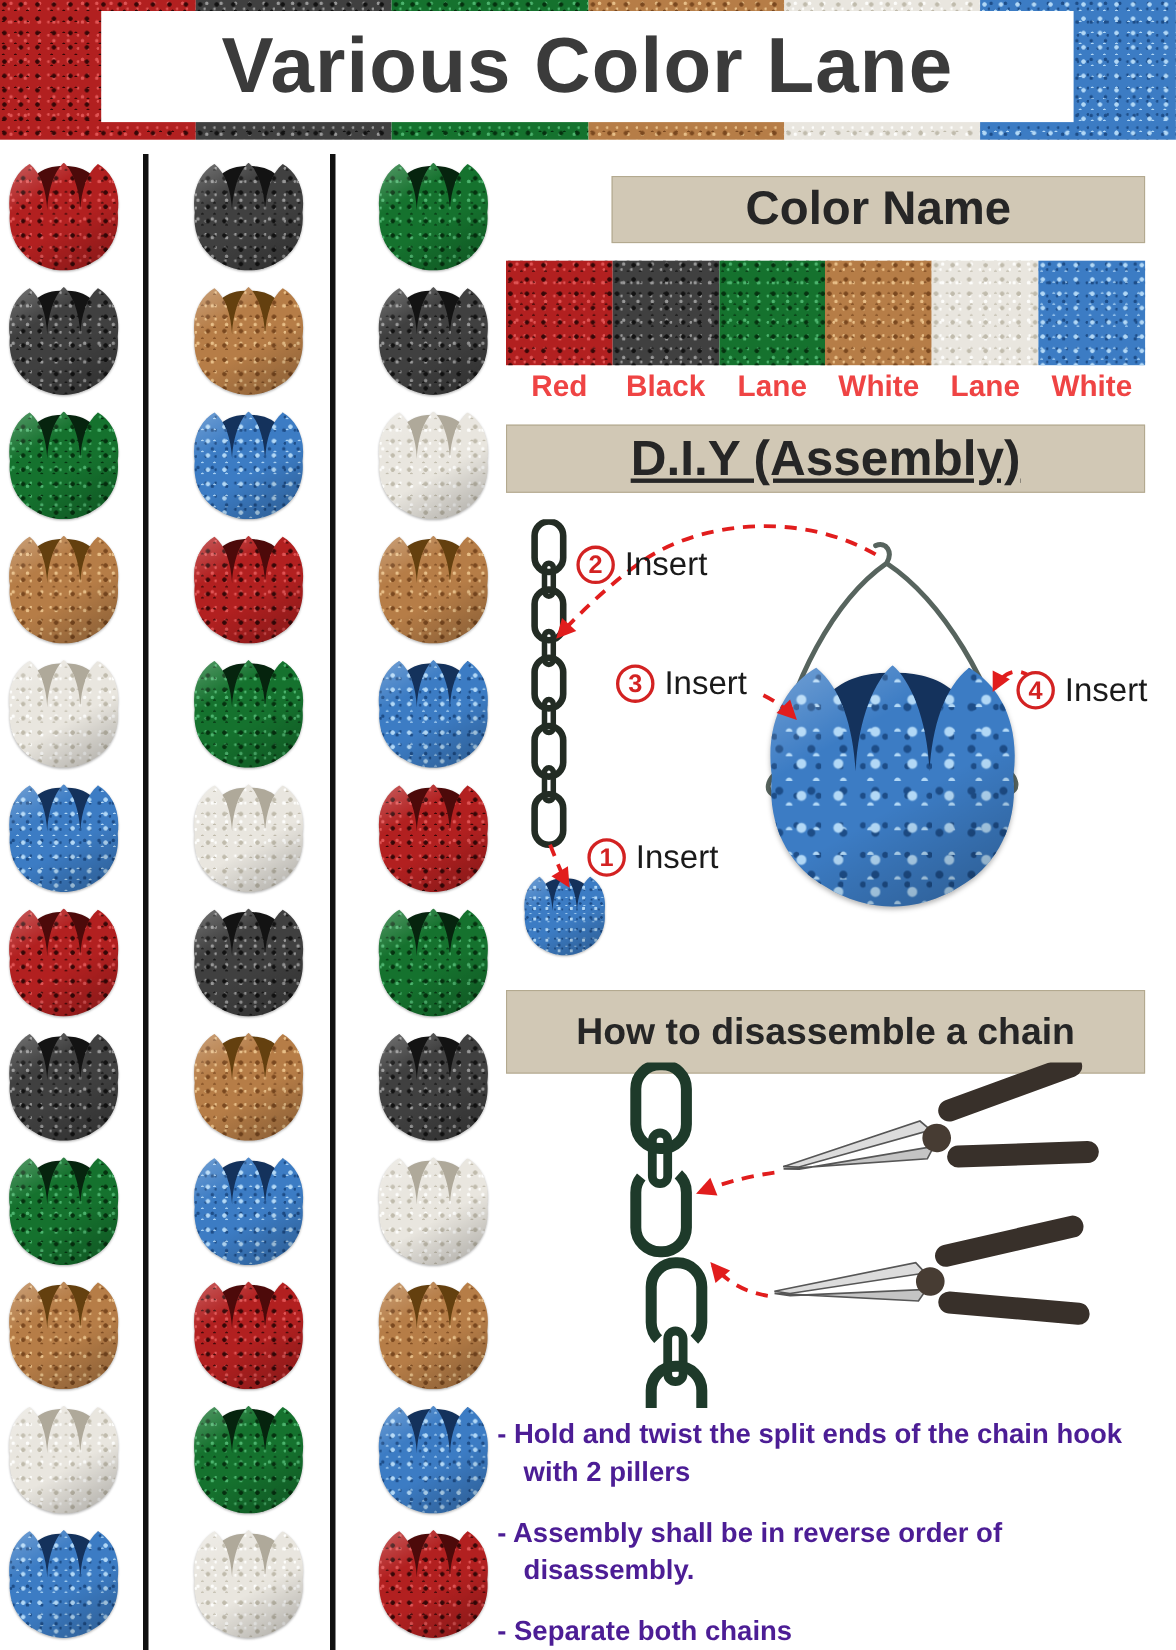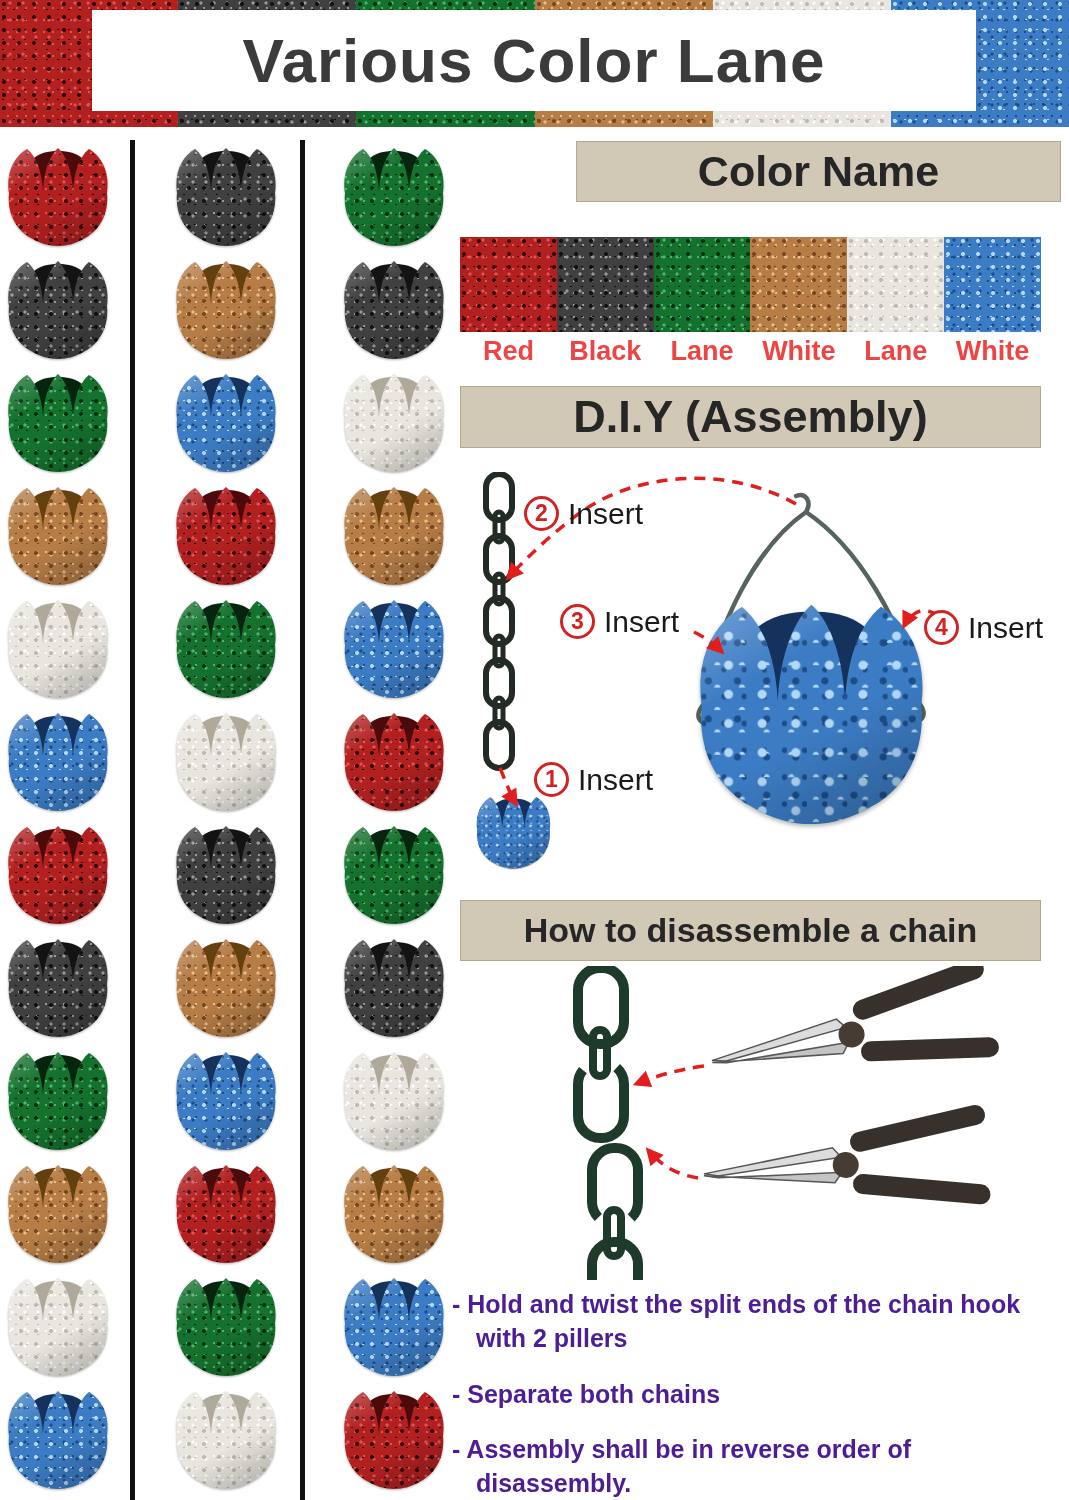--- a/index.html
+++ b/index.html
@@ -21,43 +21,43 @@
   .c-gold  { --base:#b67d47; --spk:#7a481f; --spk2:#e8bf88; --dark:#64400f; }
   .c-white { --base:#e9e6df; --spk:#c0bbac; --spk2:#fdfdfb; --dark:#afa99a; }
   .c-blue  { --base:#3c7cc4; --spk:#b2d8f6; --spk2:#1d4d88; --dark:#14325c; }
 
   
   .banner { position:absolute; left:0; top:0; width:1069px; height:127px; }
   .banner-strip { display:flex; width:100%; height:100%; }
   .tile { flex:1; }
   .title-box { position:absolute; left:92px; top:10px; width:884px; height:101px; background:#ffffff;
                display:flex; align-items:center; justify-content:center; }
-  .title { font-size:62px; font-weight:bold; color:#3b3b3b; letter-spacing:1px; white-space:nowrap; }
+  .title { font-size:71px; font-weight:bold; color:#3b3b3b; letter-spacing:1px; white-space:nowrap; }
 
   
   .divider { position:absolute; top:140px; width:5px; height:1360px; background:#101010; }
   .d1 { left:130px; } .d2 { left:300px; }
   .cup-col { position:absolute; top:145px; width:112px; }
   .col0 { left:2px; } .col1 { left:170px; } .col2 { left:338px; }
   .cup { position:relative; width:112px; height:104px; margin-bottom:9px;
          filter:drop-shadow(0 1px 1px rgba(0,0,0,.30)); }
   .cup-back { position:absolute; inset:0; background:var(--dark);
     clip-path:path("M 16 52 C 20 14 36 6 56 6 C 76 6 92 14 96 52 Z"); }
   .cup-body { position:absolute; inset:0;
     clip-path:path("M 7 48 C 4 26 13 11 25 4 C 35 12 40 28 41 46 C 42 24 49 9 56 3 C 63 9 70 24 71 46 C 72 28 77 12 87 4 C 99 11 108 26 105 48 C 107 68 98 85 83 93 C 75 98 65 101 56 101 C 47 101 37 98 29 93 C 14 85 5 68 7 48 Z"); }
   .cup-shade { position:absolute; inset:0;
     clip-path:path("M 7 48 C 4 26 13 11 25 4 C 35 12 40 28 41 46 C 42 24 49 9 56 3 C 63 9 70 24 71 46 C 72 28 77 12 87 4 C 99 11 108 26 105 48 C 107 68 98 85 83 93 C 75 98 65 101 56 101 C 47 101 37 98 29 93 C 14 85 5 68 7 48 Z");
     background:linear-gradient(150deg, rgba(255,255,255,.32) 0%, rgba(255,255,255,0) 32%, rgba(0,0,0,0) 55%, rgba(0,0,0,.30) 100%); }
 
   
   .section-header { position:absolute; background:#d1c8b5; border:1px solid #b3a98f;
     display:flex; align-items:center; justify-content:center; font-weight:bold; color:#262626; }
-  .h-colorname { left:556px; top:141px; width:485px; height:61px; font-size:43px;margin-left:20px; }
-  .h-diy { left:460px; top:386px; width:581px; height:62px; font-size:45px; }
-  .h-dis { left:460px; top:900px; width:581px; height:61px; font-size:34px; }
+  .h-colorname { left:556px; top:160px; width:485px; height:61px; font-size:43px; }
+  .h-diy { left:460px; top:386px; width:581px; height:62px; font-size:45px;text-decoration:underline; }
+  .h-dis { left:460px; top:900px; width:581px; height:76px; font-size:34px; }
 
   .swatch-row { position:absolute; left:460px; top:237px; width:581px; height:95px; display:flex; }
   .swatch { flex:1; }
   .swatch-labels { position:absolute; left:460px; top:336px; width:581px; display:flex; }
   .swatch-label { flex:1; text-align:center; font-weight:bold; font-size:27px; color:#ef4444; }
 
   
   .assembly { position:absolute; left:460px; top:452px; width:609px; height:448px; }
   .asm-chain { position:absolute; left:10px; top:20px; }
   .asm-wire, .asm-arrows { position:absolute; left:0; top:0; width:609px; height:448px; pointer-events:none; }
@@ -410,17 +410,17 @@
       <use href="#pliersShape" transform="translate(250,95) rotate(-11)"></use>
       <use href="#pliersShape" transform="translate(242,208) rotate(-4)"></use>
 
       <path class="dash" d="M 244 100 C 216 104 196 110 176 118" marker-end="url(#arrB)"></path>
       <path class="dash" d="M 238 212 C 214 208 200 198 188 184" marker-end="url(#arrB)"></path>
     </svg>
   </div>
 
   <div class="instructions" id="instructions">
       <div class="instr">- Hold and twist the split ends of the chain hook with 2 pillers</div>
+      <div class="instr">- Assembly shall be in reverse order of disassembly.</div>
       <div class="instr">- Separate both chains</div>
-      <div class="instr">- Assembly shall be in reverse order of disassembly.</div>
     </div>
 
 </div>
 
 </body></html>

